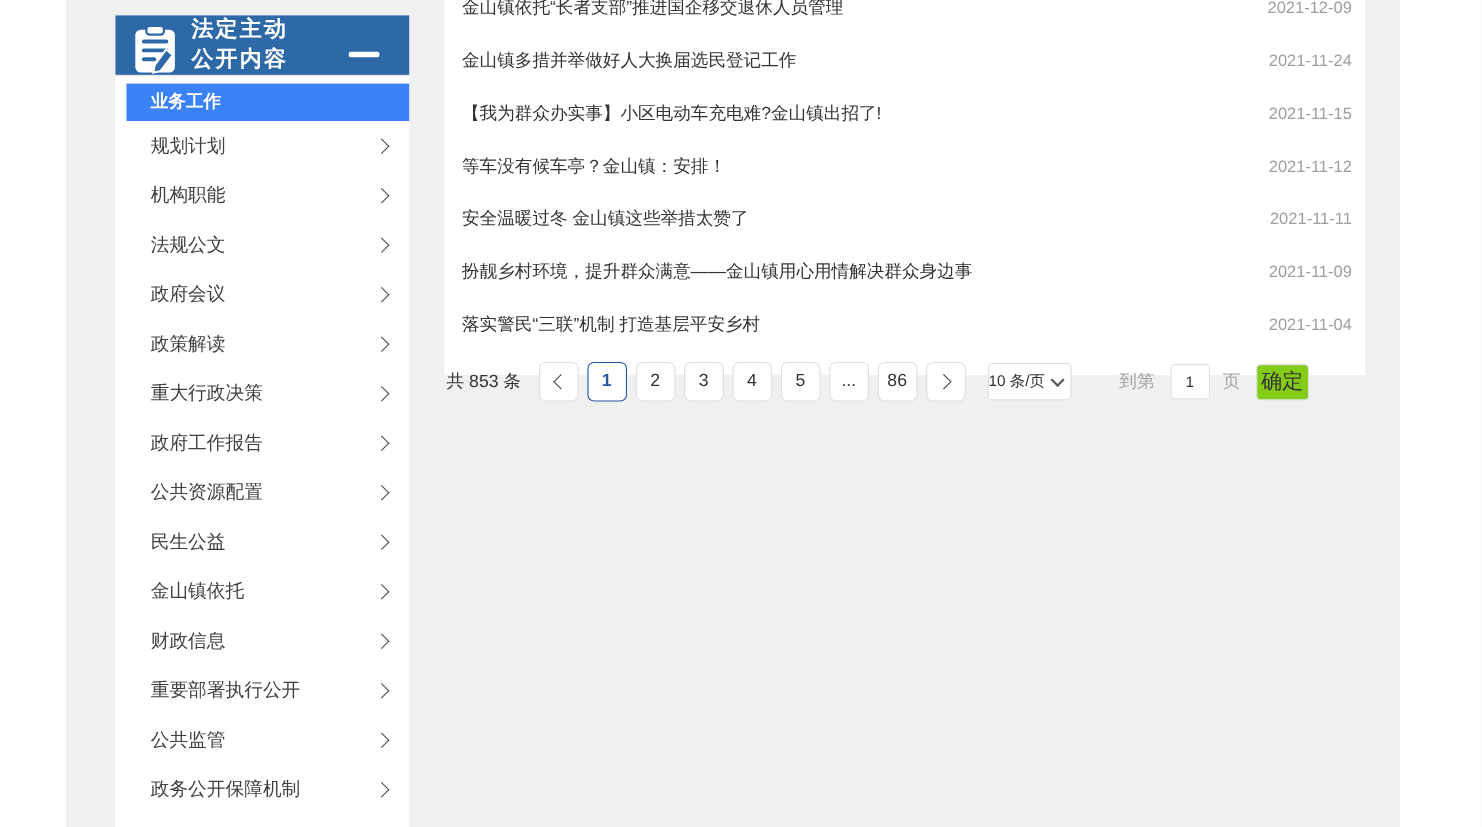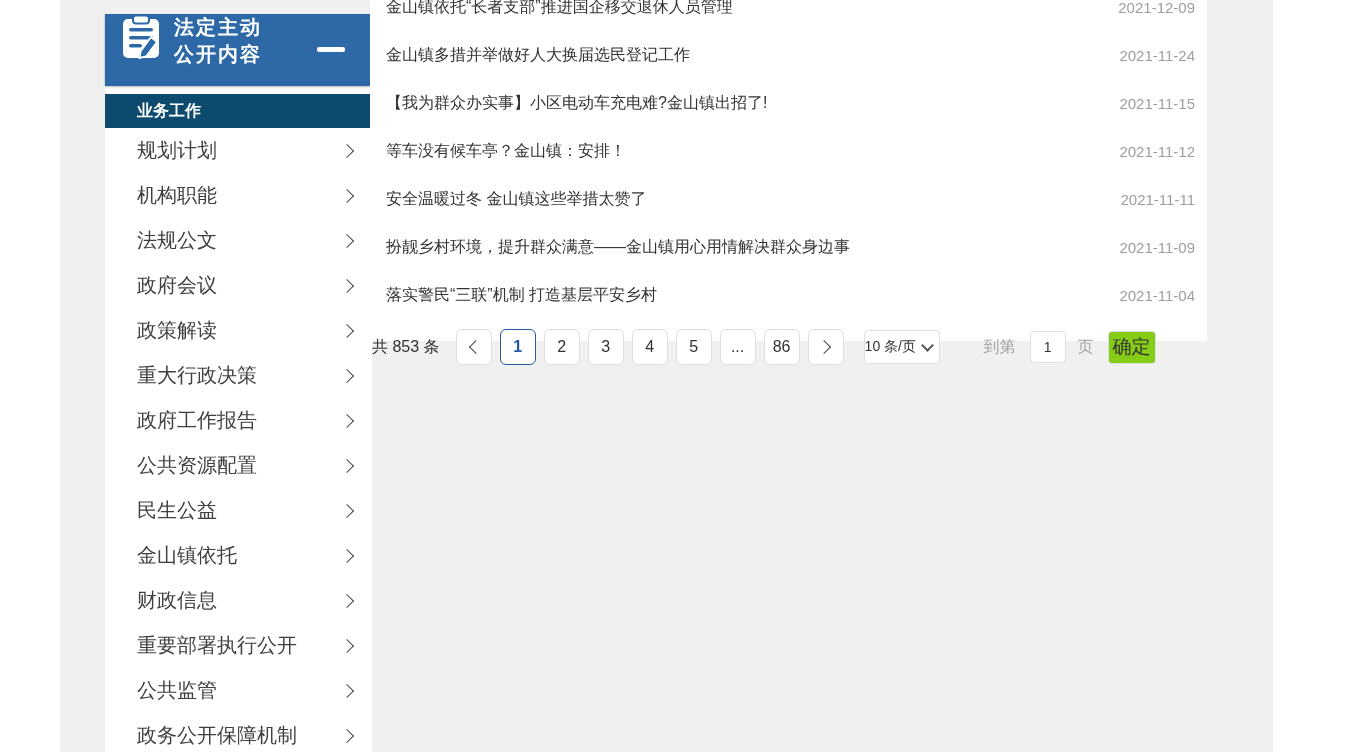--- a/index.html
+++ b/index.html
@@ -6,41 +6,41 @@
   body{
     width:1347px;height:752px;overflow:hidden;position:relative;
     background:#ffffff;font-family:"Liberation Sans",sans-serif;
     -webkit-font-smoothing:antialiased;
   }
   .bg-wrapper{position:absolute;left:60px;top:0;width:1213px;height:752px;background:#f0f0f1;}
 
   
   .sidebar{position:absolute;left:105px;top:14px;width:267px;height:738px;background:#ffffff;}
   .sidebar-header{
-    height:72px;background:#2d68a7;display:flex;align-items:flex-start;position:relative;
+    height:54px;background:#2d68a7;display:flex;align-items:flex-end;position:relative;
     box-shadow:0 1px 2px rgba(0,0,0,.28);cursor:pointer;
   }
   .clip-icon{margin-left:15px;flex:0 0 auto;display:block}
   .header-title{color:#ffffff;font-size:20px;font-weight:bold;line-height:27px;margin-left:12px;letter-spacing:2px;}
   .collapse-dash{position:absolute;right:27px;top:33px;width:28px;height:5px;background:#ffffff;border-radius:2px;cursor:pointer;}
 
   .menu{padding-top:8px;}
   .menu-active{
-    height:34px;background:#0c4a6e;color:#ffffff;
-    font-size:16px;font-weight:bold;line-height:34px;padding-left:32px;cursor:pointer;
+    margin-left:10px;height:34px;background:#3b82f6;color:#ffffff;
+    font-size:16px;font-weight:bold;line-height:34px;padding-left:22px;cursor:pointer;
   }
   .menu-item{height:45px;display:flex;align-items:center;padding:0 20px 0 32px;cursor:pointer;}
-  .menu-item .mlabel{flex:1;font-size:20px;color:#404040;}
+  .menu-item .mlabel{flex:1;font-size:17px;color:#404040;}
   .chev{display:inline-block;width:9px;height:9px;border-top:1.5px solid #4a4a4a;border-right:1.5px solid #4a4a4a;}
   .chev-r{transform:rotate(45deg);}
   .chev-prev{transform:rotate(-135deg);margin-left:4px;}
   .chev-next{transform:rotate(45deg);margin-right:4px;}
 
   
-  .content{position:absolute;left:370px;top:0;width:837px;height:341px;background:#ffffff;}
+  .content{position:absolute;left:404px;top:0;width:837px;height:341px;background:#ffffff;}
   .news-list{margin-top:-17px;}
   .news-row{height:48px;display:flex;align-items:center;padding:0 12px 0 16px;}
   .news-title{flex:1;font-size:16px;color:#333333;cursor:pointer;white-space:nowrap;overflow:hidden;}
   .news-date{font-size:15px;color:#9e9e9e;margin-left:33px;flex:0 0 auto;}
 
   
   .pagination{
     position:absolute;left:0;top:329px;width:100%;height:36px;box-sizing:border-box;
     display:flex;align-items:center;padding-left:2px;font-size:16px;color:#333333;
   }

